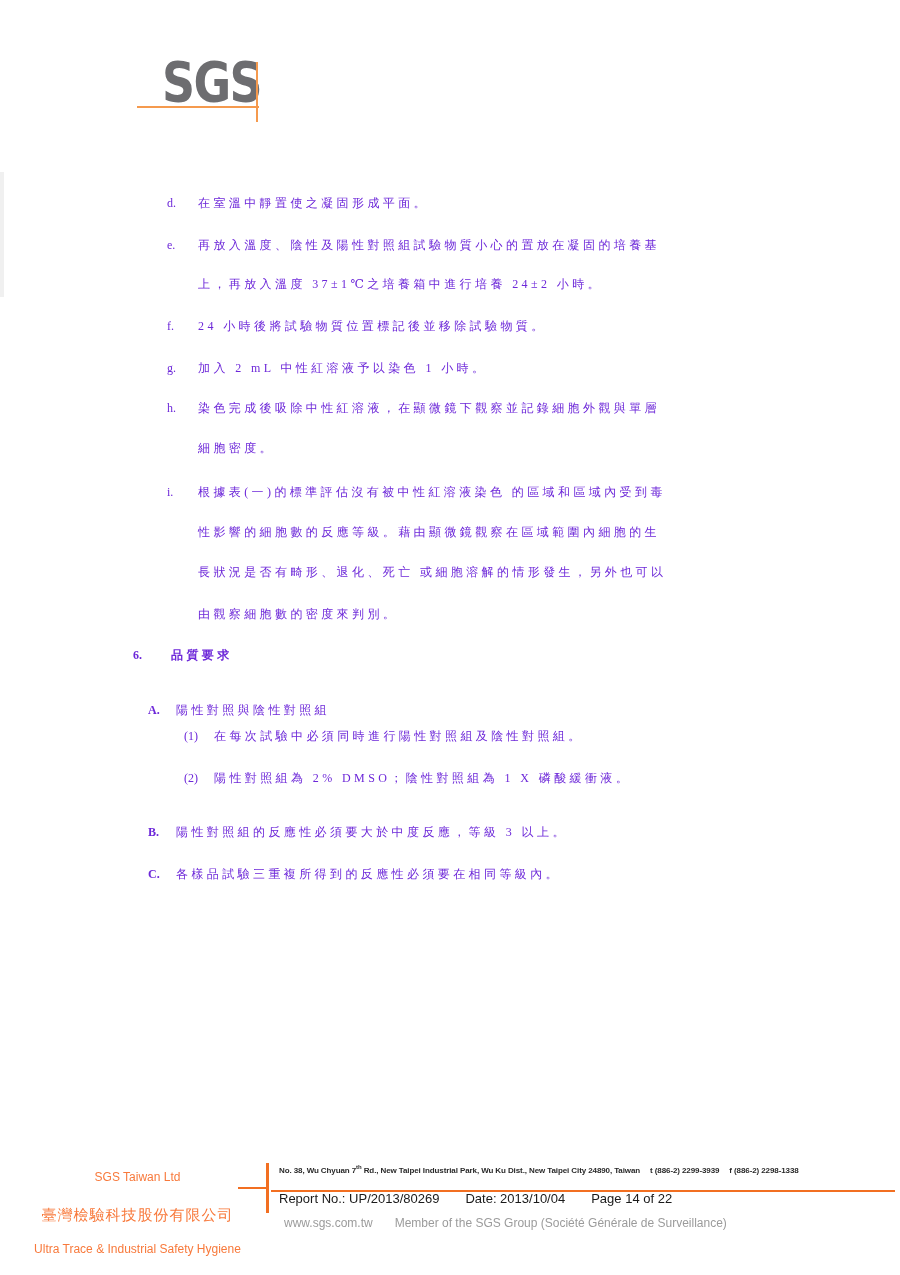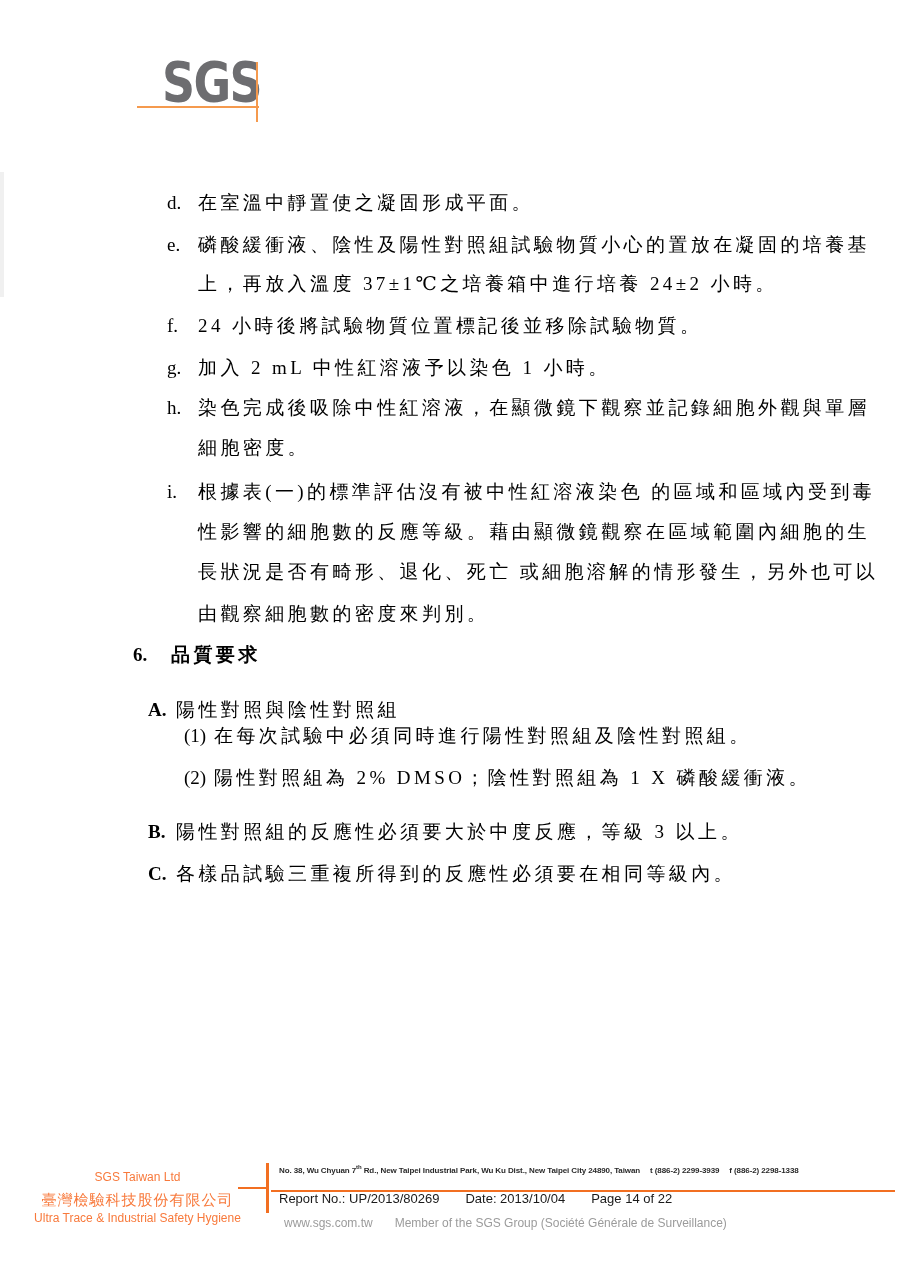--- a/index.html
+++ b/index.html
@@ -15,41 +15,41 @@
     font-family:"DejaVu Sans","Liberation Sans",sans-serif;
     font-weight:bold;font-size:56px;line-height:50px;color:#6d6d70;
     letter-spacing:-2px;transform:scaleX(.82);transform-origin:left top;
   }
   .logo-hline{position:absolute;left:137px;top:106px;width:122px;height:2px;background:#f59a4e;}
   .logo-vline{position:absolute;left:256px;top:62px;width:2px;height:60px;background:#f59a4e;}
   .scan-smudge{position:absolute;left:0;top:172px;width:4px;height:125px;background:#e9e9e9;opacity:.7;}
 
   
   .bline,.sline,.aline,.nline{
-    position:absolute;white-space:nowrap;color:#000000;
-    font-size:19px;letter-spacing:3.4px;line-height:20px;
+    position:absolute;white-space:nowrap;color:#6d28d9;
+    font-size:12px;letter-spacing:3.4px;line-height:20px;
   }
   .bline{left:167px;}
   .sline{left:133px;font-weight:bold;}
   .aline{left:148px;margin-top:12px;}
   .nline{left:184px;}
   .lbl{display:inline-block;letter-spacing:0;}
   .bline .lbl{width:31px;}
   .sline .lbl{width:38px;}
   .aline .lbl{width:28px;font-weight:bold;}
   .aline .txt{font-weight:normal;}
   .nline .lbl{width:30px;}
 
   
   .footer{position:absolute;left:0;top:1150px;width:740px;height:125px;
     font-family:"Liberation Sans","DejaVu Sans",sans-serif;}
   .f-left{position:absolute;left:15px;top:20px;width:245px;text-align:center;color:#f8793b;}
   .f-left .en1{font-size:12px;line-height:15px;}
-  .f-left .zh{font-size:15px;line-height:15px;margin-top:7px;letter-spacing:1px;}
-  .f-left .en2{font-size:12px;line-height:15px;margin-top:4px;}
+  .f-left .zh{font-size:15px;line-height:15px;margin-top:22px;letter-spacing:1px;}
+  .f-left .en2{font-size:12px;line-height:15px;margin-top:20px;}
   .f-vline{position:absolute;left:266px;top:13px;width:3px;height:50px;background:#f26f21;}
   .f-tick{position:absolute;left:238px;top:37px;width:28px;height:2px;background:#f26f21;}
   .f-address{position:absolute;left:279px;top:14px;white-space:nowrap;
     font-size:8px;font-weight:bold;color:#2a2a2a;letter-spacing:-.1px;}
   .f-address sup{font-size:6px;}
   .f-address .gap{display:inline-block;width:10px;}
   .f-hline{position:absolute;left:271px;top:40px;width:624px;height:2px;background:#f26f21;}
   .f-report{position:absolute;left:279px;top:41px;white-space:nowrap;
     font-size:13px;color:#1a1a1a;}
   .f-report .gap{display:inline-block;width:26px;}
@@ -64,21 +64,21 @@
   <div class="logo-text">SGS</div>
   <div class="logo-hline"></div>
   <div class="logo-vline"></div>
 </div>
 <div class="scan-smudge"></div>
 
 <div>
 
   <div class="bline" style="top:193px"><span class="lbl">d.</span><span class="txt">在室溫中靜置使之凝固形成平面。</span></div>
 
-  <div class="bline" style="top:235px"><span class="lbl">e.</span><span class="txt">磷酸緩衝液、陰性及陽性對照組試驗物質小心的置放在凝固的培養基</span></div>
+  <div class="bline" style="top:235px"><span class="lbl">e.</span><span class="txt">再放入溫度、陰性及陽性對照組試驗物質小心的置放在凝固的培養基</span></div>
 
   <div class="bline" style="top:274px"><span class="lbl"></span><span class="txt">上，再放入溫度 37±1℃之培養箱中進行培養 24±2 小時。</span></div>
 
   <div class="bline" style="top:316px"><span class="lbl">f.</span><span class="txt">24 小時後將試驗物質位置標記後並移除試驗物質。</span></div>
 
   <div class="bline" style="top:358px"><span class="lbl">g.</span><span class="txt">加入 2 mL 中性紅溶液予以染色 1 小時。</span></div>
 
   <div class="bline" style="top:398px"><span class="lbl">h.</span><span class="txt">染色完成後吸除中性紅溶液，在顯微鏡下觀察並記錄細胞外觀與單層</span></div>
 
   <div class="bline" style="top:438px"><span class="lbl"></span><span class="txt">細胞密度。</span></div>

